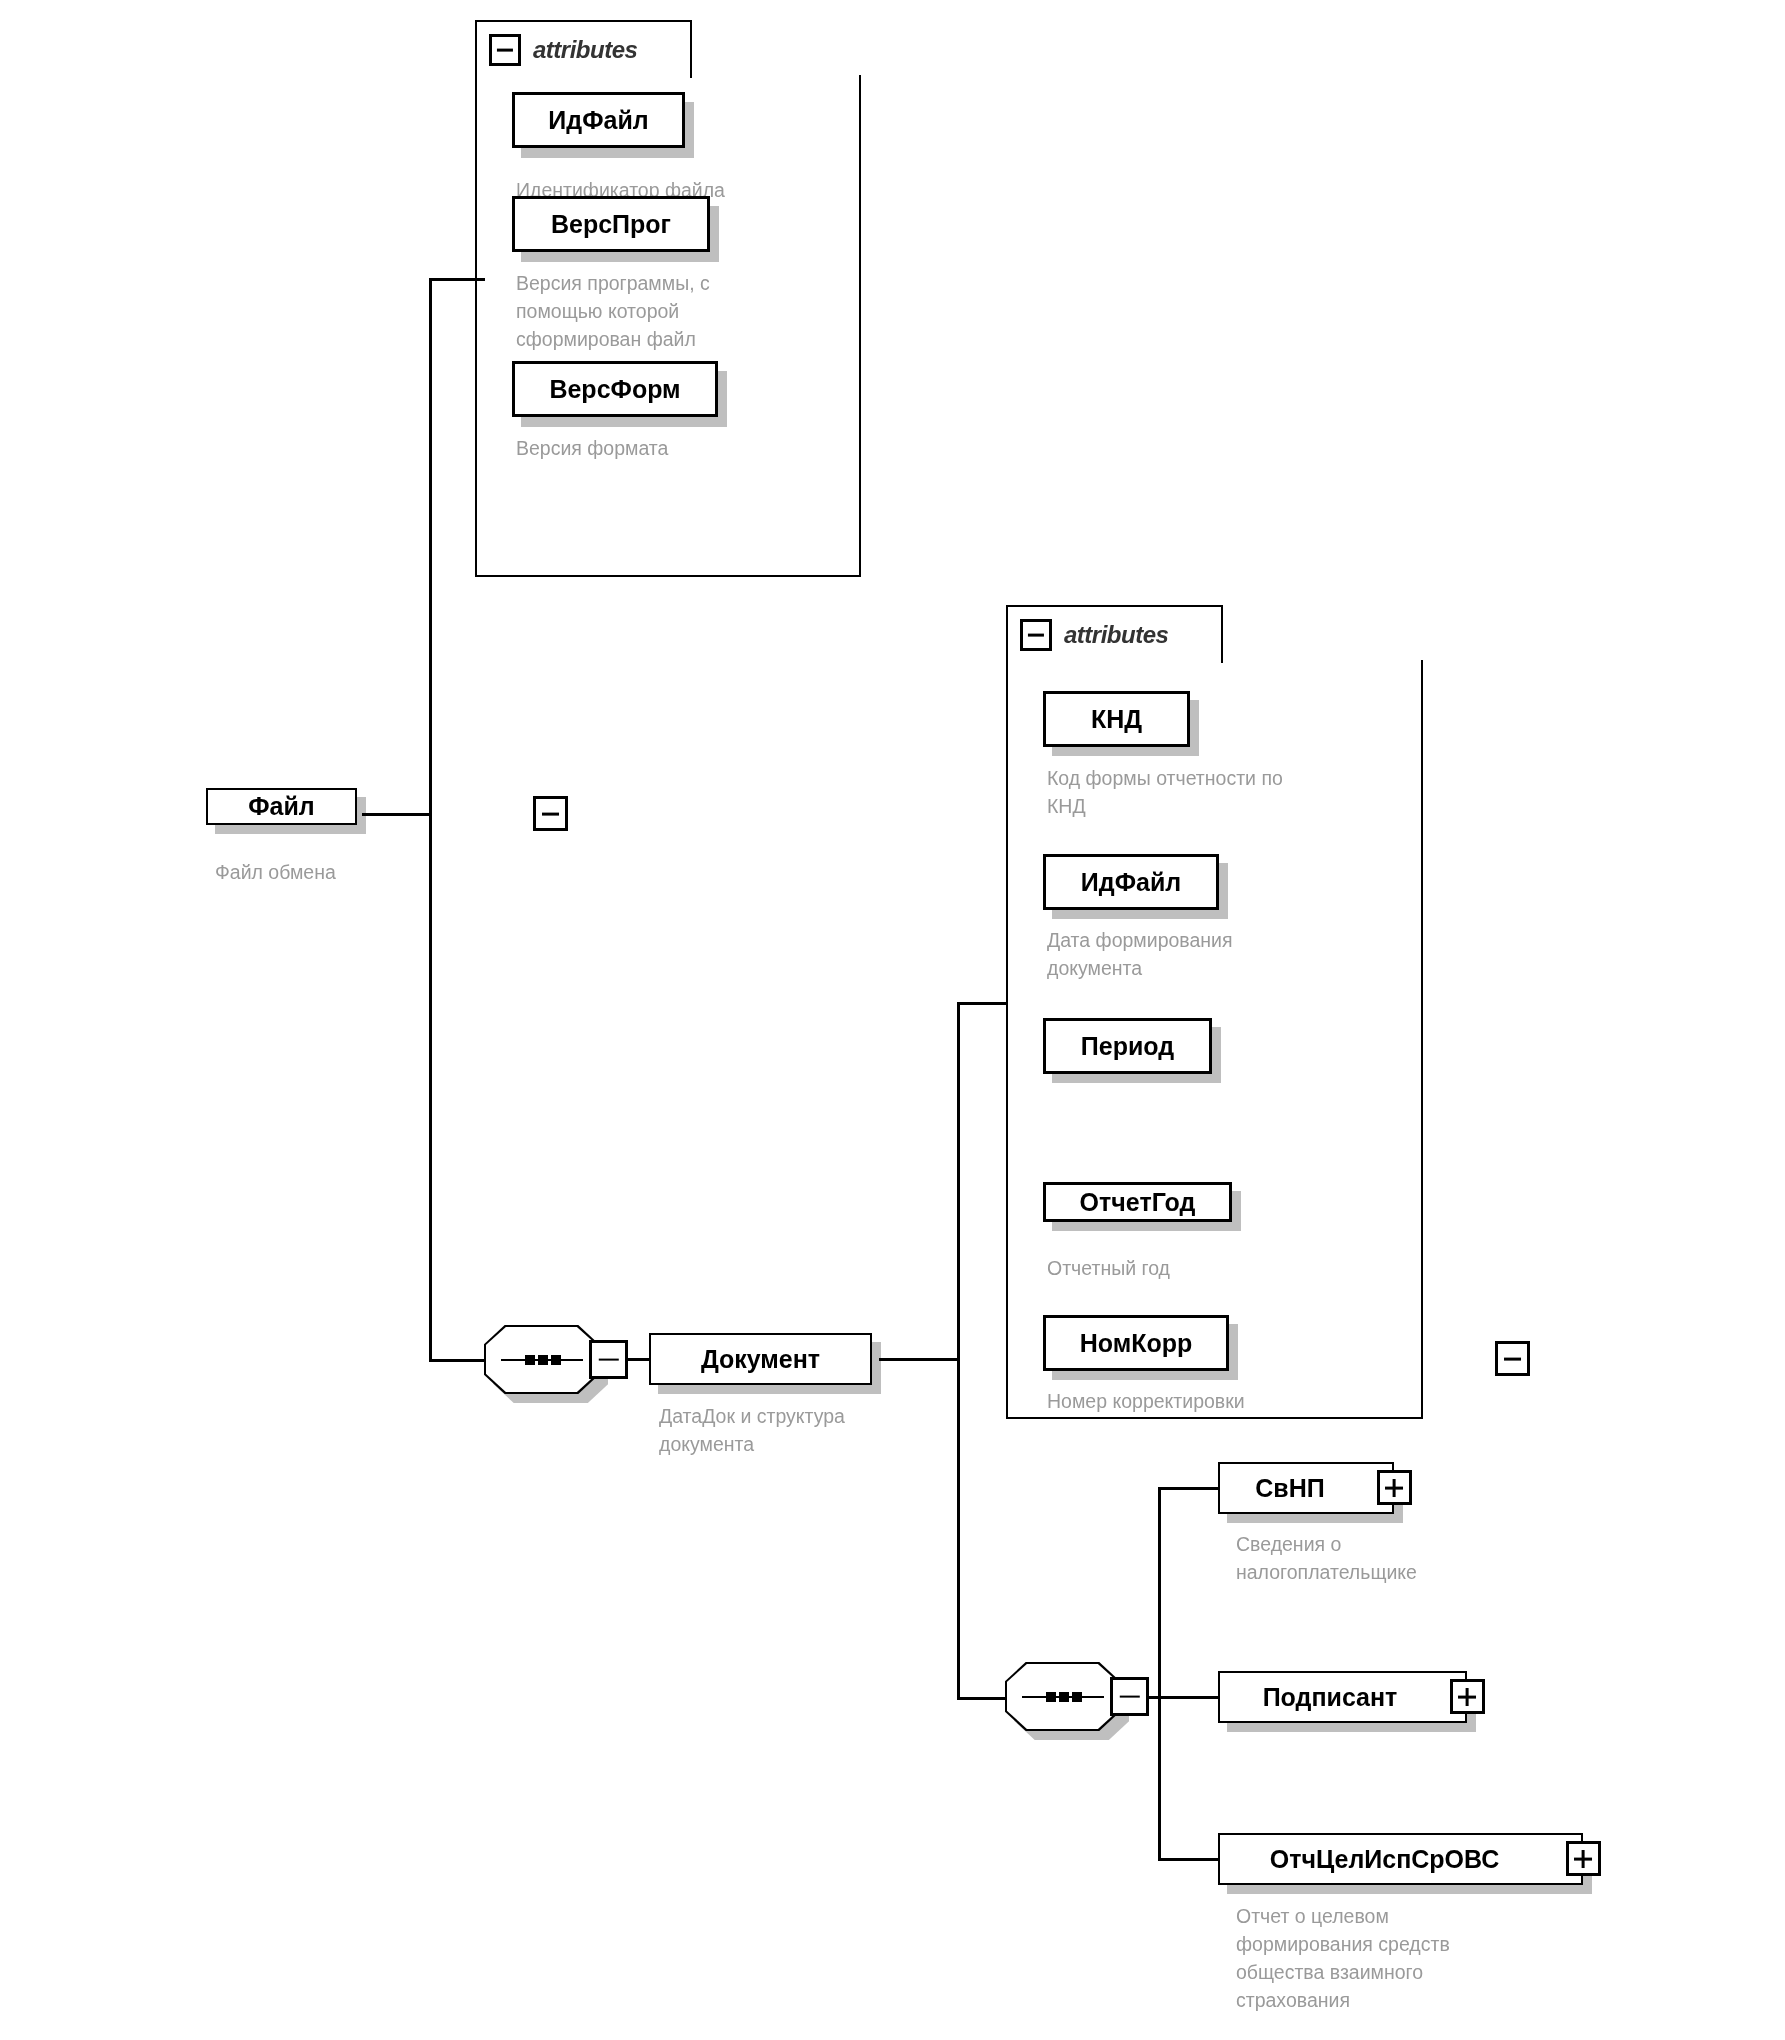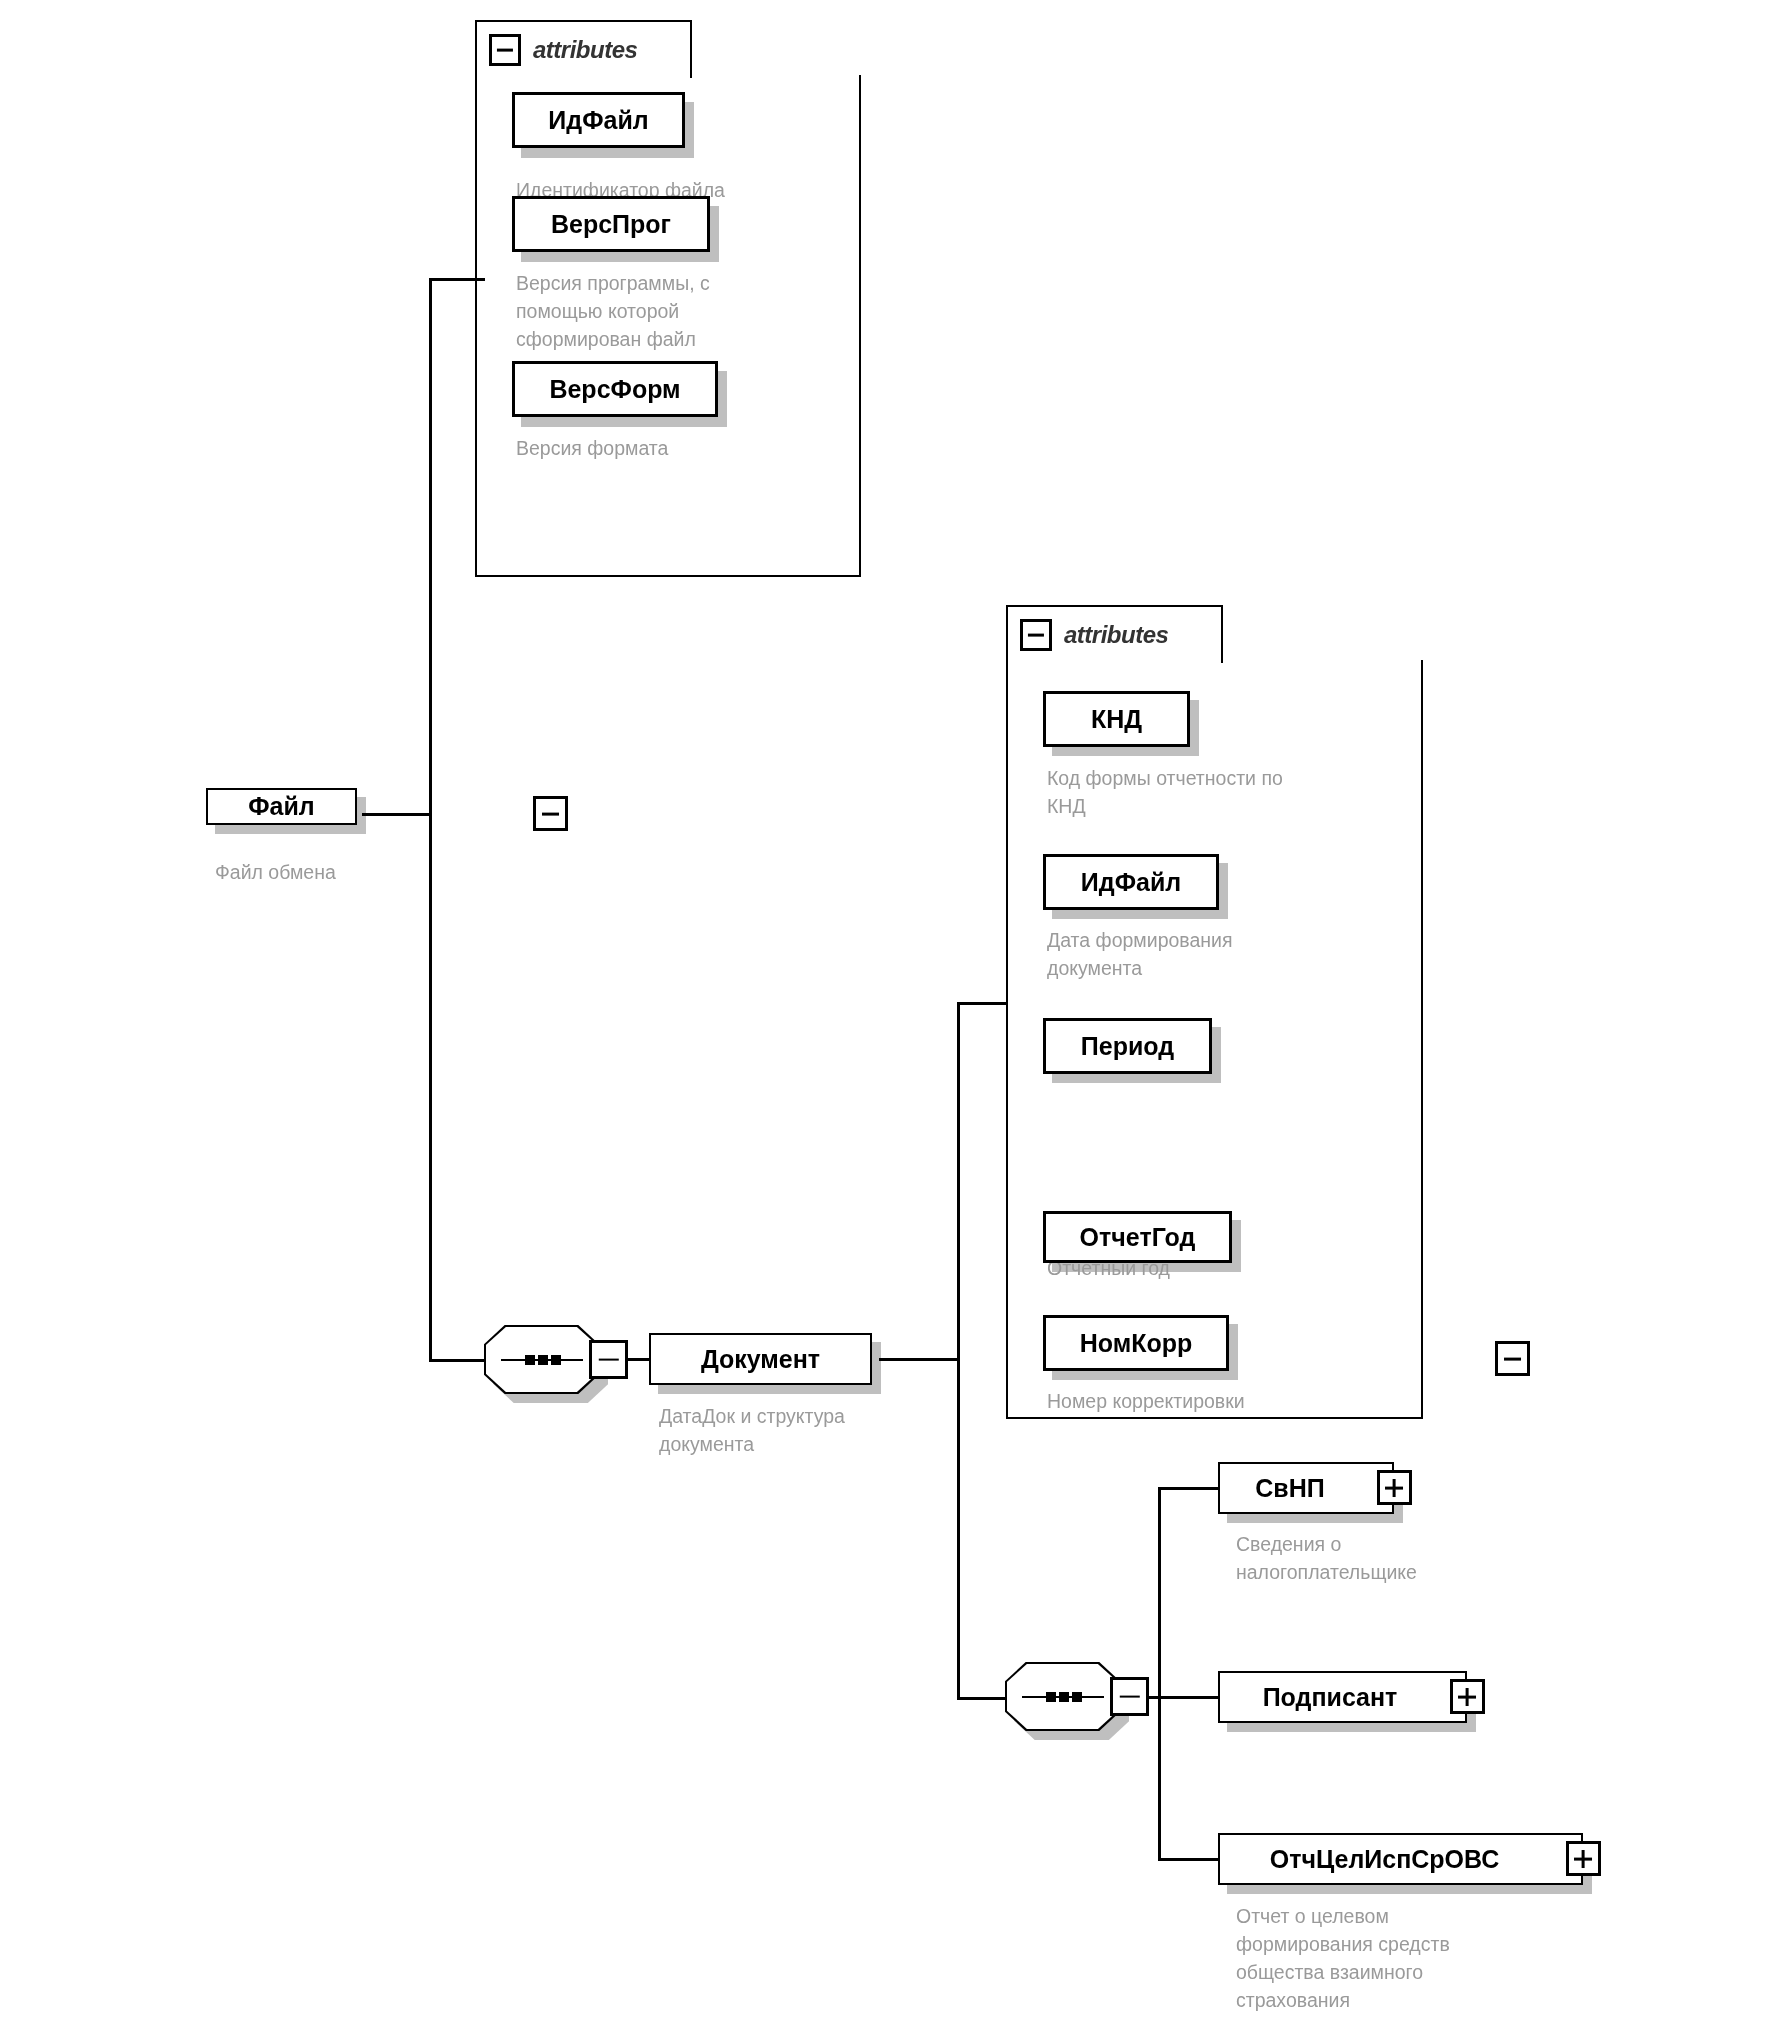--- a/index.html
+++ b/index.html
@@ -305,21 +305,21 @@
     <div class="desc" style="left:41px; top:321px; width:371px;">Дата формирования
 документа</div>
 
     <div class="node attr-node" style="left:37px; top:413px; width:169px; height:56px;">
       <div class="node-shadow"></div>
       <div class="node-rect">
         <span class="node-label">Период</span>
       </div>
     </div>
 
-    <div class="node attr-node" style="left:37px; top:606px; width:189px; height:52px;">
+    <div class="node attr-node" style="left:37px; top:577px; width:189px; height:40px;">
       <div class="node-shadow"></div>
       <div class="node-rect">
         <span class="node-label">ОтчетГод</span>
       </div>
     </div>
     <div class="desc" style="left:41px; top:649px; width:371px;">Отчетный год</div>
 
     <div class="node attr-node" style="left:37px; top:710px; width:186px; height:56px;">
       <div class="node-shadow"></div>
       <div class="node-rect">

